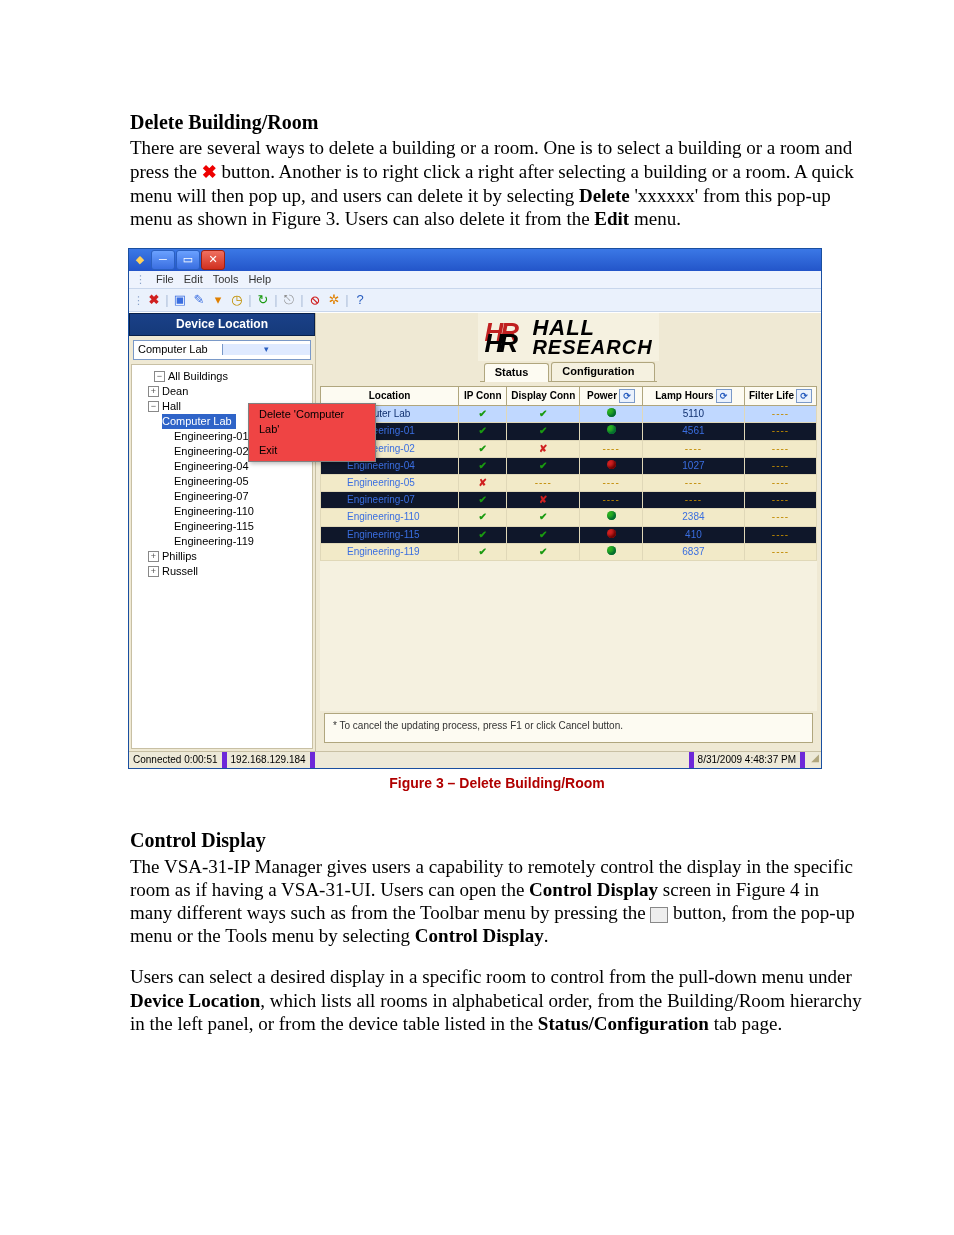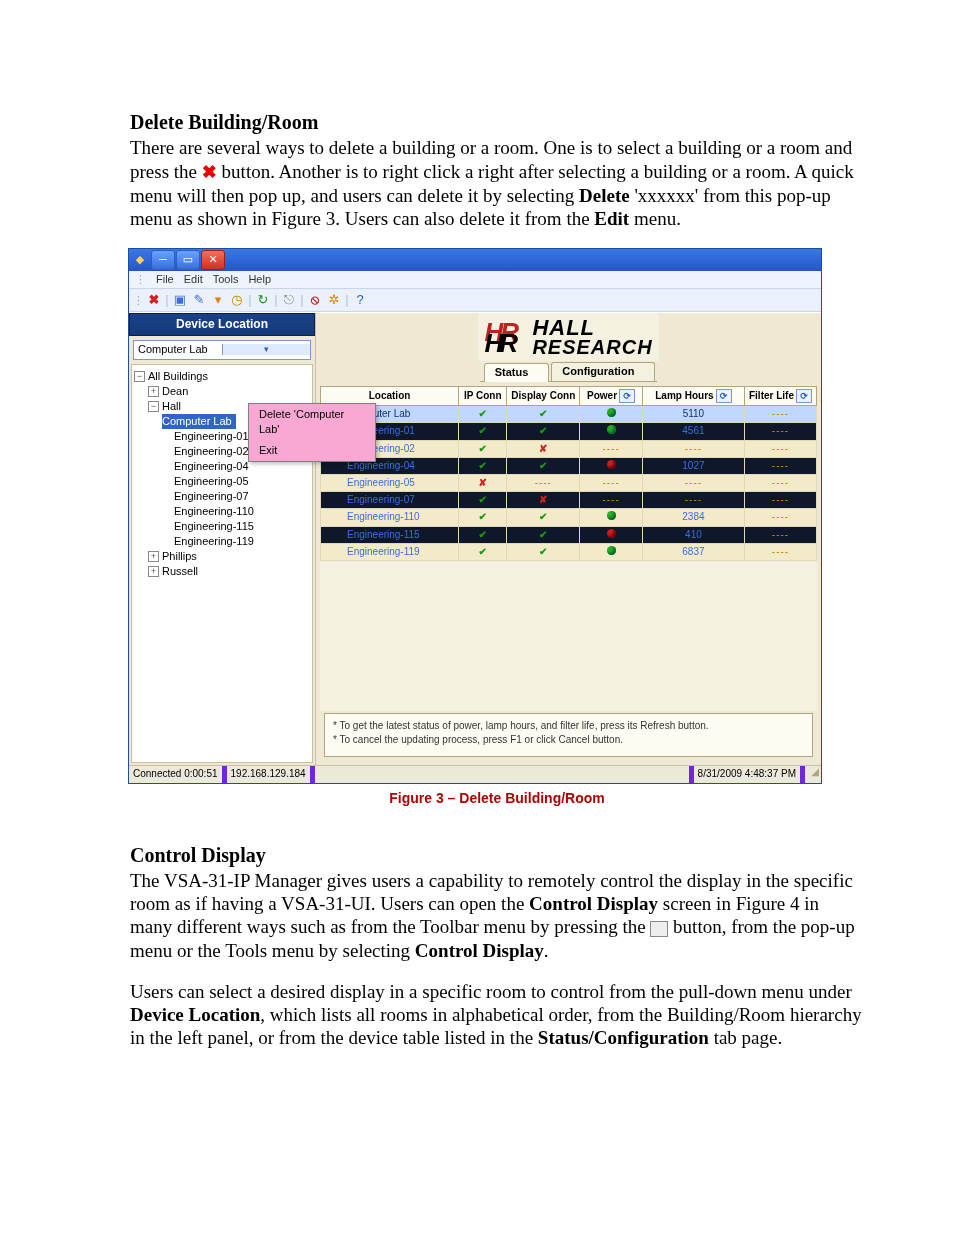--- a/index.html
+++ b/index.html
@@ -88,27 +88,27 @@
     border:1px solid #7a99c8; font-size:11px; color:#000;
   }
   .loc-select span { flex:1; padding:0 4px; }
   .loc-select .dd { width:16px; text-align:center; background:#dfeaff; border-left:1px solid #7a99c8; color:#2b5fc0; font-size:9px; }
   .tree {
     flex:1; background:#fff; margin:0 2px 2px 2px; border:1px solid #c8c0a4;
     padding:4px 2px 4px 2px; line-height:15px; color:#000; position:relative;
   }
   .tn { white-space:nowrap; }
   .tn .tw { display:inline-block; width:11px; height:11px; border:1px solid #888; color:#555; font-size:9px; line-height:9px; text-align:center; margin-right:3px; vertical-align:middle; box-sizing:border-box; }
-  .tn.d0 { padding-left:0; }
+  .tn.d0 { padding-left:0;margin-left:20px; }
   .tn.d1 { padding-left:14px; }
   .tn.d2 { padding-left:28px; }
   .tn.d3 { padding-left:40px; }
   .tn.sel { background:#2f64c8; color:#fff; display:inline-block; padding-right:4px; }
   .ctx {
-    position:absolute; top:38px; left:116px; width:126px; background:#f9a8d4;
+    position:absolute; top:38px; left:116px; width:126px; background:#ef4444;
     border:1px solid #808080; box-shadow:2px 2px 4px rgba(0,0,0,.25);
     font-size:11px; z-index:5;
   }
   .ctx div { padding:3px 10px; }
 
   .right {
     flex:1; display:flex; flex-direction:column; background:#efe9d4;align-items:center;
   }
   .logo-row { height:44px; background:#f5f1e0; padding:2px 6px; }
   .logo { display:flex; align-items:center; gap:4px; height:100%; }
@@ -346,21 +346,20 @@
                   <td><span class="ok">✔</span></td>
                   <td><span class="ok">✔</span></td>
                   <td><span class="dot-g"></span></td>
                   <td>6837</td>
                   <td><span class="dash">----</span></td>
                 </tr>
               </tbody>
           </table>
           <div class="grid-fill"></div>
           <div class="hints">
-            <div>* To get the latest status of power, lamp hours, and filter life, press its Refresh button.</div>
             <div>* To cancel the updating process, press F1 or click Cancel button.</div>
           </div>
         </div>
       </div>
     </div>
 
     <div class="statusbar">
       <div class="cell">Connected  0:00:51</div>
       <div class="cell">192.168.129.184</div>
       <div class="cell spacer"></div>

